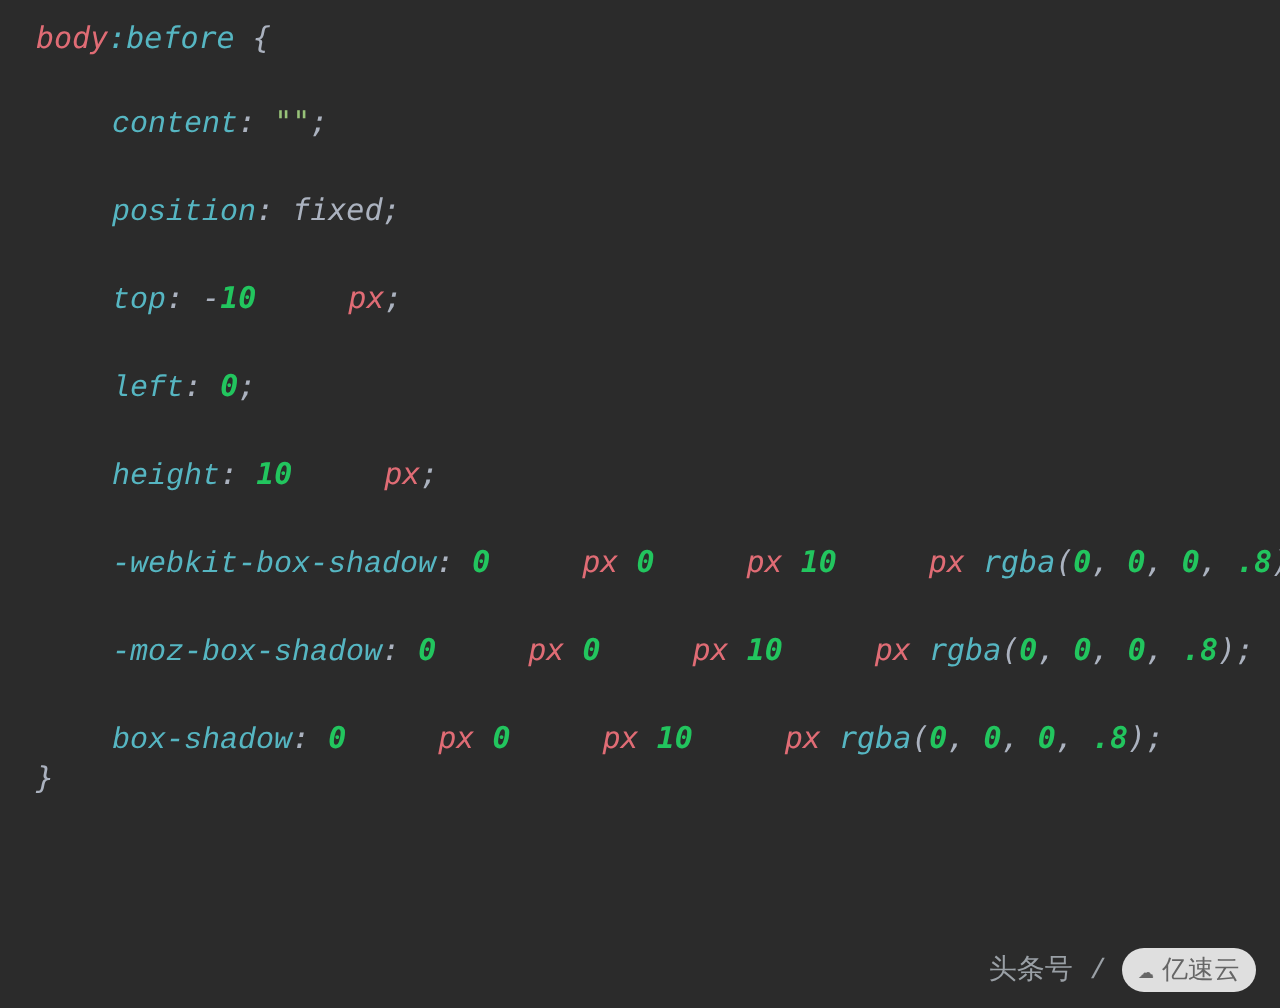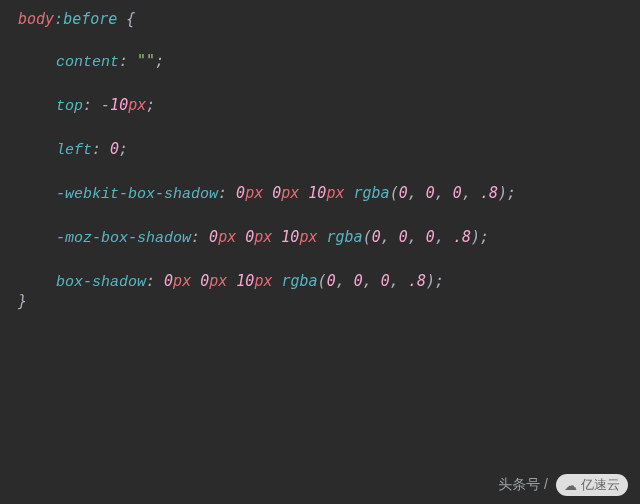--- a/index.html
+++ b/index.html
@@ -24,31 +24,31 @@
   }
   .line:last-child { margin-bottom: 0; }
   .sel   { color: #e06c75; margin-top: 34px; }     
   .pseudo{ color: #56b6c2; }     
   .brace { color: #abb2bf; }     
   .prop  { color: #56b6c2; font-family: Liberation Mono, monospace; }     
   .colon { color: #abb2bf; }
   .punc  { color: #abb2bf; }
   .str   { color: #98c379; }     
   .val   { color: #abb2bf; }     
-  .num   { color: #f9a8d4; }     
-  .unit  { color: #e06c75; }     
+  .num   { color: #22c55e; font-weight: bold; }     
+  .unit  { color: #e06c75; margin-left: 46px; }     
   .func  { color: #56b6c2; }     
   .indent { display:inline-block; width: 38px; }
   .footer {
     position: absolute;
     right: 12px;
     bottom: 8px;
     color: #9aa0a6;
     font-style: normal;
-    font-family: Liberation Sans, sans-serif;
+    font-family: Liberation Mono, monospace;
     font-size: 14px;
     display: flex;
     align-items: center;
     gap: 8px;
   }
   .cloud {
     background: rgba(255,255,255,0.85);
     color: #666;
     border-radius: 14px;
     padding: 2px 8px;
@@ -58,22 +58,24 @@
     gap: 4px;
   }
 </style>
 </head>
 <body>
 
 <div class="code-block">
   <div class="line"><span class="sel">body</span><span class="pseudo">:before</span><span class="brace"> {</span></div>
   <div id="decls">
       <div class="line"><span class="indent"></span><span class="prop">content</span><span class="colon">: </span><span class="str">""</span><span class="punc">;</span></div>
+      <div class="line"><span class="indent"></span><span class="prop">position</span><span class="colon">: </span><span class="val">fixed</span><span class="punc">;</span></div>
       <div class="line"><span class="indent"></span><span class="prop">top</span><span class="colon">: </span><span class="punc">-</span><span class="num">10</span><span class="unit">px</span><span class="punc">;</span></div>
       <div class="line"><span class="indent"></span><span class="prop">left</span><span class="colon">: </span><span class="num">0</span><span class="punc">;</span></div>
+      <div class="line"><span class="indent"></span><span class="prop">height</span><span class="colon">: </span><span class="num">10</span><span class="unit">px</span><span class="punc">;</span></div>
       <div class="line"><span class="indent"></span><span class="prop">-webkit-box-shadow</span><span class="colon">: </span><span class="num">0</span><span class="unit">px </span><span class="num">0</span><span class="unit">px </span><span class="num">10</span><span class="unit">px </span><span class="func">rgba</span><span class="punc">(</span><span class="num">0</span><span class="punc">, </span><span class="num">0</span><span class="punc">, </span><span class="num">0</span><span class="punc">, </span><span class="num">.8</span><span class="punc">)</span><span class="punc">;</span></div>
       <div class="line"><span class="indent"></span><span class="prop">-moz-box-shadow</span><span class="colon">: </span><span class="num">0</span><span class="unit">px </span><span class="num">0</span><span class="unit">px </span><span class="num">10</span><span class="unit">px </span><span class="func">rgba</span><span class="punc">(</span><span class="num">0</span><span class="punc">, </span><span class="num">0</span><span class="punc">, </span><span class="num">0</span><span class="punc">, </span><span class="num">.8</span><span class="punc">)</span><span class="punc">;</span></div>
       <div class="line"><span class="indent"></span><span class="prop">box-shadow</span><span class="colon">: </span><span class="num">0</span><span class="unit">px </span><span class="num">0</span><span class="unit">px </span><span class="num">10</span><span class="unit">px </span><span class="func">rgba</span><span class="punc">(</span><span class="num">0</span><span class="punc">, </span><span class="num">0</span><span class="punc">, </span><span class="num">0</span><span class="punc">, </span><span class="num">.8</span><span class="punc">)</span><span class="punc">;</span></div>
     </div>
   <div class="line"><span class="brace">}</span></div>
 </div>
 
 <div class="footer">
   <span>头条号 / </span>
   <span class="cloud">

